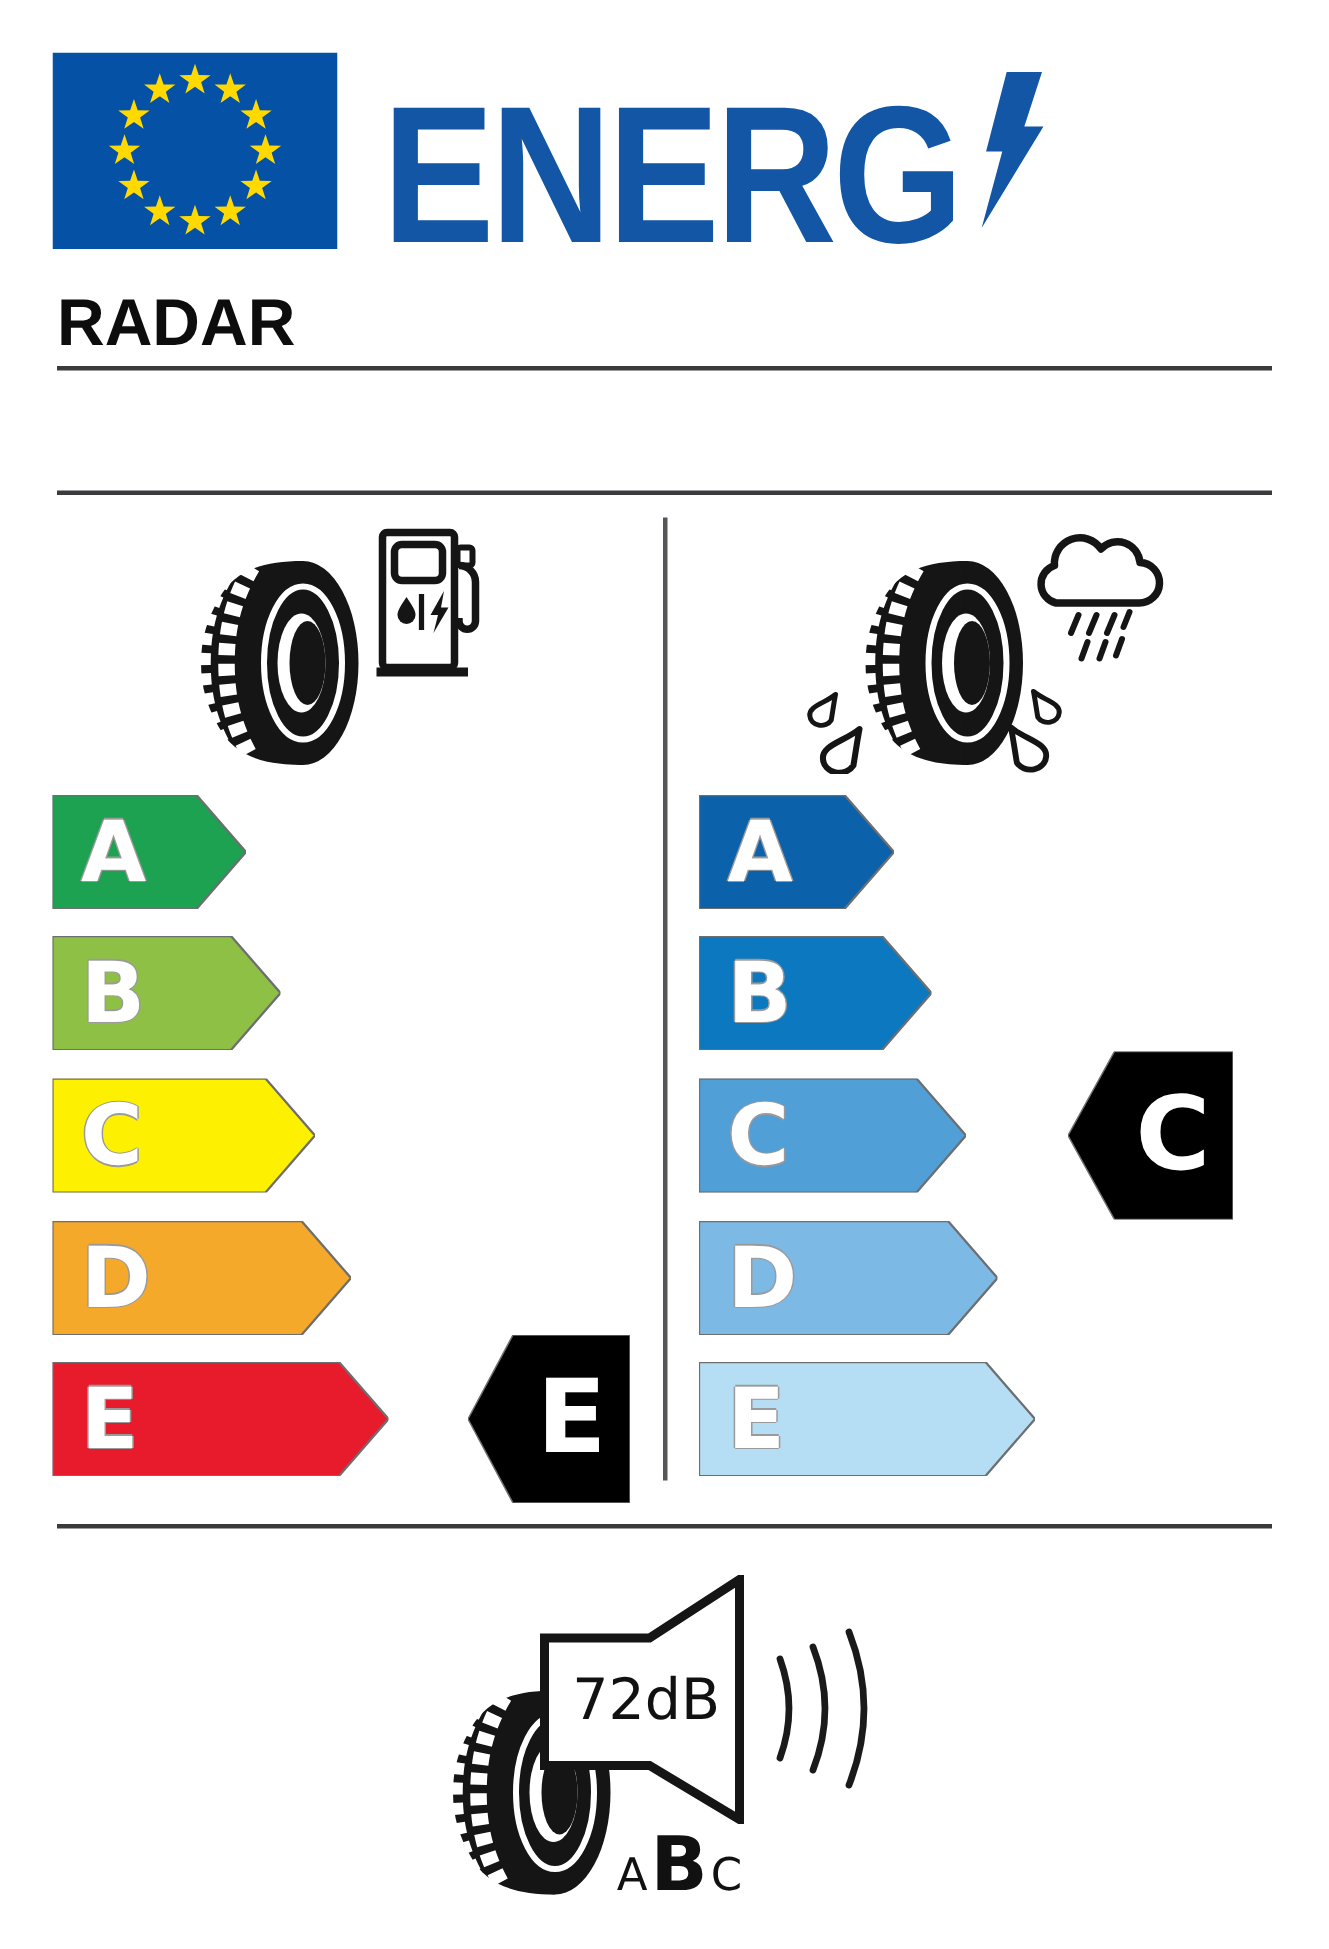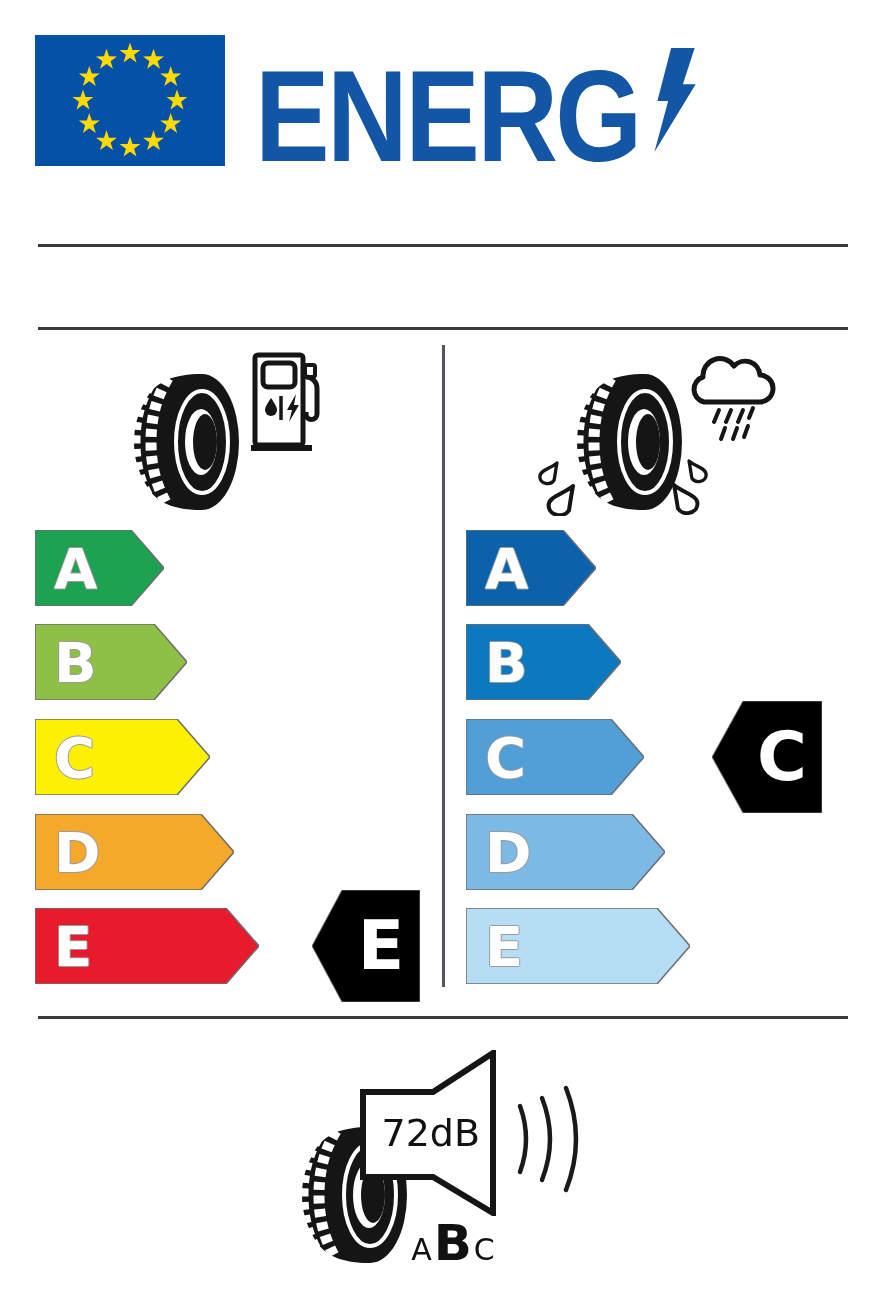--- a/index.html
+++ b/index.html
@@ -58,20 +58,21 @@
     </g>
   </svg>
 
   <div class="energ">
     <span>ENERG</span>
   </div>
   <svg class="abs" style="left:648px;top:48px;" width="58" height="104" viewBox="0 0 58 106">
     <polygon points="23,0 47,0 35,37 48,37 6,106 20,54 9,54" fill="#1256a5"></polygon>
   </svg>
 
+  <div class="brand">RADAR</div>
   <div class="hline" style="top:244px;"></div>
   <div class="hline" style="top:327px;"></div>
   <div class="vline" style="left:442px;top:345px;height:642px;"></div>
 
   <div>
 
     <svg class="abs" style="left:130px;top:373px;" width="111" height="138" viewBox="0 0 111 138">
       <ellipse cx="72" cy="69" rx="37" ry="68" fill="#151515"></ellipse>
       <path d="M72,1 C44,1 26,8 16,26 C8,40 4,53 4,69 C4,85 8,98 16,112 C26,130 44,137 72,137 Z" fill="#151515"></path>
       <path d="M20,11 C9,30 5,48 5,69 C5,90 9,108 20,127" stroke="#fff" stroke-width="11" fill="none" stroke-dasharray="8,5.5"></path>

